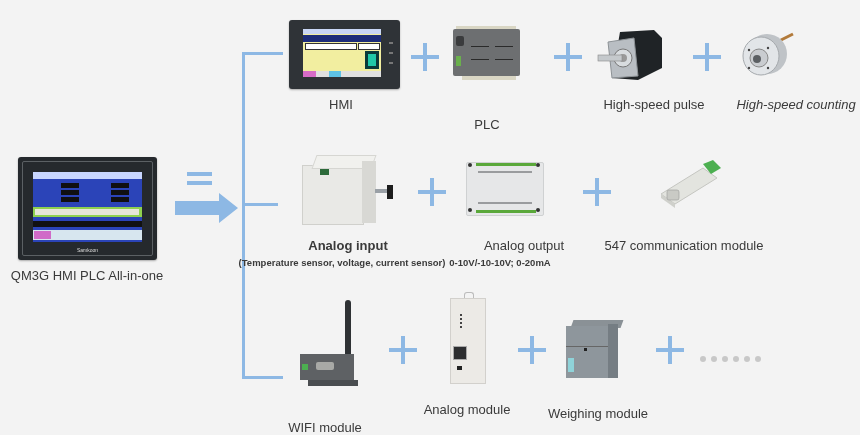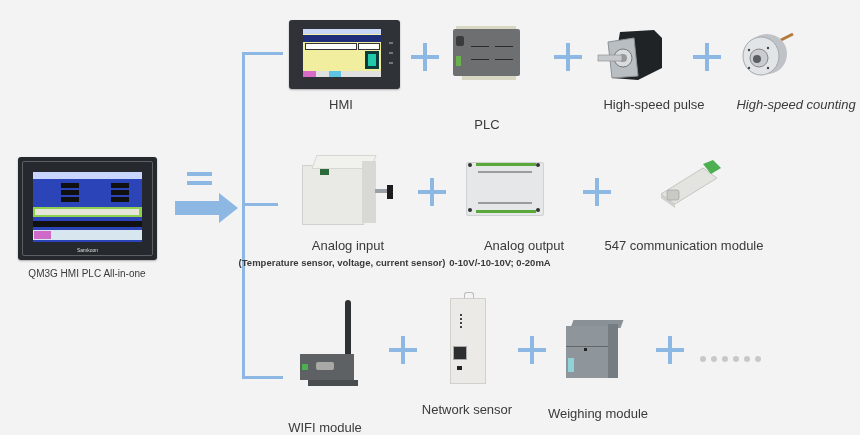--- a/index.html
+++ b/index.html
@@ -39,21 +39,21 @@
     <div class="abs" style="left:78px;top:18px;width:18px;height:5px;background:#101010;"></div>
     <div class="abs" style="left:78px;top:25px;width:18px;height:5px;background:#101010;"></div>
     <div class="bar" style="top:35px;height:10px;background:#8fd14f;"></div>
     <div class="abs" style="left:2px;top:37px;width:104px;height:6px;background:#e6e6d8;"></div>
     <div class="bar" style="top:49px;height:6px;background:#111;"></div>
     <div class="bar" style="top:58px;height:10px;background:#d7e6ef;"></div>
     <div class="abs" style="left:1px;top:59px;width:17px;height:8px;background:#d06ac8;"></div>
   </div>
   <div class="abs" style="left:0;right:0;top:90px;text-align:center;font-size:5px;color:#ddd;">Samkoon</div>
 </div>
-<div class="label" style="left:87px;top:268px;font-size:10px;">QM3G HMI PLC All-in-one</div>
+<div class="label" style="left:87px;top:268px;font-size:13px;">QM3G HMI PLC All-in-one</div>
 
 <div class="abs" style="left:187px;top:172px;width:25px;height:14px;">
   <div class="abs" style="left:0;top:0;width:25px;height:4px;background:#8db8e4;"></div>
   <div class="abs" style="left:0;top:9px;width:25px;height:4px;background:#8db8e4;"></div>
 </div>
 <svg class="abs" style="left:175px;top:193px;" width="64" height="32">
   <polygon points="0,8 44,8 44,0 63,15 44,30 44,22 0,22" fill="#8db8e4"></polygon>
 </svg>
 
 <div class="line" style="left:242px;top:52px;width:3px;height:327px;"></div>
@@ -121,21 +121,21 @@
 <div class="label" style="left:796px;top:97px;font-style:italic;">High-speed counting</div>
 
 <div class="abs" style="left:302px;top:155px;width:95px;height:70px;">
   <div class="abs" style="left:0;top:10px;width:60px;height:58px;background:#e9e9e6;border:1px solid #d0d0cc;"></div>
   <div class="abs" style="left:12px;top:0;width:58px;height:12px;background:#f1f1ee;border:1px solid #d6d6d2;transform:skewX(-20deg);"></div>
   <div class="abs" style="left:60px;top:6px;width:14px;height:62px;background:#d8d8d4;"></div>
   <div class="abs" style="left:18px;top:14px;width:9px;height:6px;background:#2d6a3a;"></div>
   <div class="abs" style="left:73px;top:34px;width:14px;height:4px;background:#9aa0a6;"></div>
   <div class="abs" style="left:85px;top:30px;width:6px;height:14px;background:#1c1c1c;"></div>
 </div>
-<div class="label" style="left:348px;top:238px;">Analog input</div>
+<div class="label" style="left:348px;top:238px;font-weight:bold;">Analog input</div>
 <div class="sublabel" style="left:342px;top:257px;">(Temperature sensor, voltage, current sensor)</div>
 
 <div class="plus" style="left:418px;top:178px;"></div>
 
 <div class="abs" style="left:466px;top:162px;width:76px;height:54px;">
   <div class="abs" style="left:0;top:0;width:76px;height:52px;background:#e6e7e8;border:1px solid #cfd1d2;border-radius:2px;"></div>
   <div class="abs" style="left:10px;top:1px;width:60px;height:3px;background:#5aa83a;"></div>
   <div class="abs" style="left:10px;top:48px;width:60px;height:3px;background:#5aa83a;"></div>
   <div class="abs" style="left:2px;top:1px;width:4px;height:4px;border-radius:50%;background:#333;"></div>
   <div class="abs" style="left:70px;top:1px;width:4px;height:4px;border-radius:50%;background:#333;"></div>
@@ -168,21 +168,21 @@
 
 <div class="plus" style="left:389px;top:336px;"></div>
 
 <div class="abs" style="left:450px;top:292px;width:36px;height:96px;">
   <div class="abs" style="left:14px;top:0;width:8px;height:6px;border:1px solid #bbb;border-bottom:none;border-radius:3px 3px 0 0;"></div>
   <div class="abs" style="left:0;top:6px;width:34px;height:84px;background:#eceae6;border:1px solid #d2d0cc;"></div>
   <div class="abs" style="left:10px;top:22px;width:2px;height:14px;background:repeating-linear-gradient(#444 0 2px, transparent 2px 4px);"></div>
   <div class="abs" style="left:3px;top:54px;width:12px;height:12px;background:#2d2e30;border:1px solid #aaa;"></div>
   <div class="abs" style="left:7px;top:74px;width:5px;height:4px;background:#222;"></div>
 </div>
-<div class="label" style="left:467px;top:402px;">Network sensor</div>
+<div class="label" style="left:467px;top:402px;">Analog module</div>
 
 <div class="plus" style="left:518px;top:336px;"></div>
 
 <div class="abs" style="left:566px;top:320px;width:56px;height:60px;">
   <div class="abs" style="left:6px;top:0;width:50px;height:8px;background:#8a9196;transform:skewX(-20deg);"></div>
   <div class="abs" style="left:0;top:6px;width:42px;height:52px;background:#8e969c;"></div>
   <div class="abs" style="left:42px;top:4px;width:10px;height:54px;background:#757d83;"></div>
   <div class="abs" style="left:0;top:26px;width:42px;height:1px;background:#666;"></div>
   <div class="abs" style="left:2px;top:38px;width:6px;height:14px;background:#8fd3d9;"></div>
   <div class="abs" style="left:18px;top:28px;width:3px;height:3px;background:#222;"></div>

